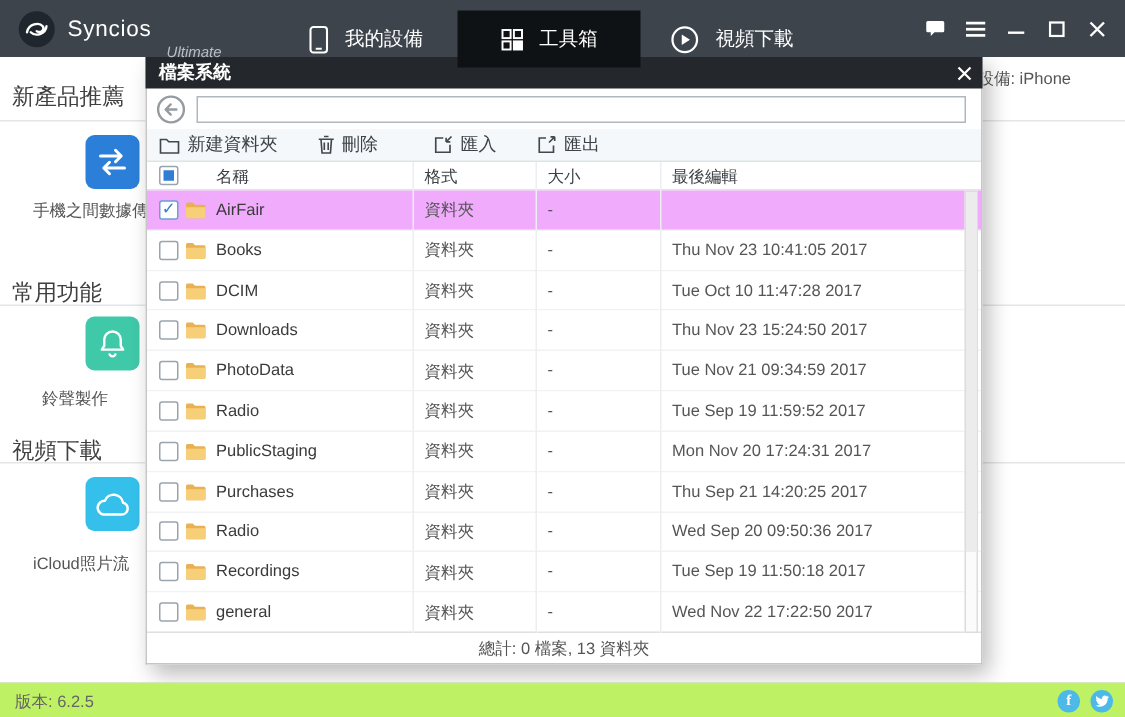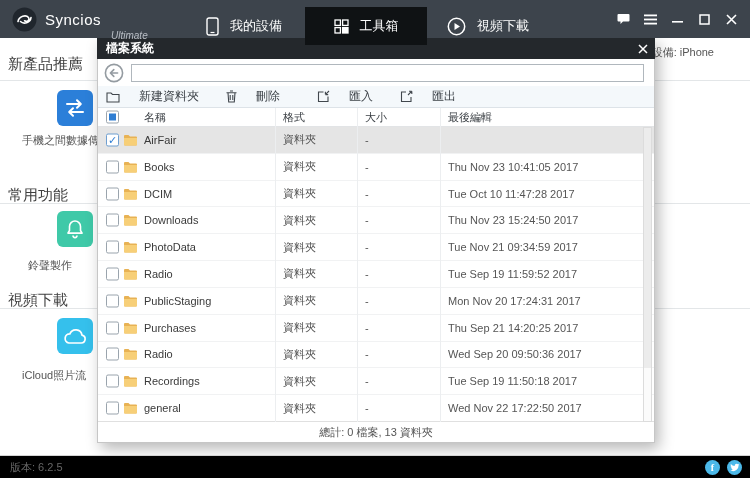--- a/index.html
+++ b/index.html
@@ -29,46 +29,46 @@
   
   .dialog { position:absolute; left:97px; top:0; width:558px; height:405px; background:#fff; z-index:10;
             border:1px solid #c6c6c6; border-top:none; box-shadow:4px 6px 14px rgba(0,0,0,.28); }
   .dlg-titlebar { position:absolute; left:-1px; top:0; width:558px; height:21px; background:#24282c; display:flex; align-items:center;font-weight:bold; }
   .dlg-title { color:#fff; font-size:12px; padding-left:9px; }
   .dlg-close { position:absolute; right:7px; top:0; height:21px; display:flex; align-items:center; color:#fff; font-size:14px; cursor:pointer; }
   .dlg-nav { position:absolute; left:0; top:21px; width:100%; height:27px; display:flex; align-items:center; padding:0 10px 0 6px; gap:7px; }
   .back-btn { width:20px; height:20px; cursor:pointer; flex:none; display:flex; }
   .path-input { flex:1; height:18px; border:1px solid #b0b7bd; font-size:11px; padding:0 4px; outline:none; }
   .dlg-toolbar { position:absolute; left:0; top:48px; width:100%; height:22px; background:#f4f8fb; border-bottom:1px solid #dde3e8; display:flex; align-items:center; padding-left:8px; }
-  .tool-btn { display:flex; align-items:center; gap:19px; font-size:12px; color:#3c4248; cursor:pointer; margin-right:27px; }
+  .tool-btn { display:flex; align-items:center; gap:5px; font-size:12px; color:#3c4248; cursor:pointer; margin-right:27px; }
 
   .thead { position:absolute; left:0; top:70px; width:100%; height:19px; background:#fff; border-bottom:1px solid #e2e4e6; font-size:11px; color:#3a3f44; }
   .thead .col, .trow .cell { position:absolute; top:0; height:100%; display:flex; align-items:center; white-space:nowrap; }
   .col-name { left:46px; } .col-fmt { left:185px; } .col-size { left:267px; } .col-edit { left:350px; }
   .vsep { position:absolute; top:70px; height:314px; width:1px; background:#eceef0; z-index:12; pointer-events:none; }
 
   .tbody { position:absolute; left:0; top:89px; width:100%; height:295px; display:flex; flex-direction:column; }
   .trow { position:relative; flex:1; background:#fff; border-bottom:1px solid #f1f2f3; font-size:11px; color:#555; cursor:pointer; }
-  .trow.selected { background:#e5e5e5; }
+  .trow.selected { background:#f0abfc; }
   .trow .name-text { color:#3a3a3a; }
   .folder-ic { position:absolute; left:25px; top:50%; transform:translateY(-50%); display:flex; }
 
   .cb { position:absolute; left:8px; top:50%; transform:translateY(-50%); width:13px; height:13px; background:#fff; border:1px solid #9aa4ad; border-radius:2px; display:flex; align-items:center; justify-content:center; cursor:pointer; }
   .cb.checked { border-color:#6f9fd0; }
   .cb.checked::after { content:"\2713"; color:#2f7ed3; font-size:11px; font-weight:bold; line-height:1; }
   .cb.ind::after { content:""; width:7px; height:7px; background:#2f7ed3; }
   .thead .cb { left:8px; }
 
   .dlg-footer { position:absolute; left:0; bottom:0; width:100%; height:21px; border-top:1px solid #e0e0e0; display:flex; align-items:center; justify-content:center; font-size:11px; color:#555; background:#fff; }
 
   .scrollbar { position:absolute; right:2px; top:89px; width:9px; height:295px; background:#fbfbfb; border:1px solid #dcdcdc; z-index:13; }
   .scroll-thumb { position:absolute; left:0; top:0; width:100%; height:82%; background:#ececec; cursor:pointer; }
 
   
-  .bottombar { position:absolute; left:0; top:455px; width:750px; height:23px; background:#000000; border-top:1px solid #d4d4d4; display:flex; align-items:center; z-index:20; }
+  .bottombar { position:absolute; left:0; top:455px; width:750px; height:23px; background:#bef264; border-top:1px solid #d4d4d4; display:flex; align-items:center; z-index:20; }
   .version { font-size:11px; color:#666; padding-left:10px; }
   .socials { position:absolute; right:8px; display:flex; gap:7px; }
   .social { width:15px; height:15px; border-radius:50%; background:#4cb9e9; display:flex; align-items:center; justify-content:center; color:#fff; cursor:pointer; }
   .social .f { font-size:10px; font-weight:bold; font-family:"Liberation Serif",serif; }
 
   svg { display:block; }
 </style>
 </head>
 <body>
 

